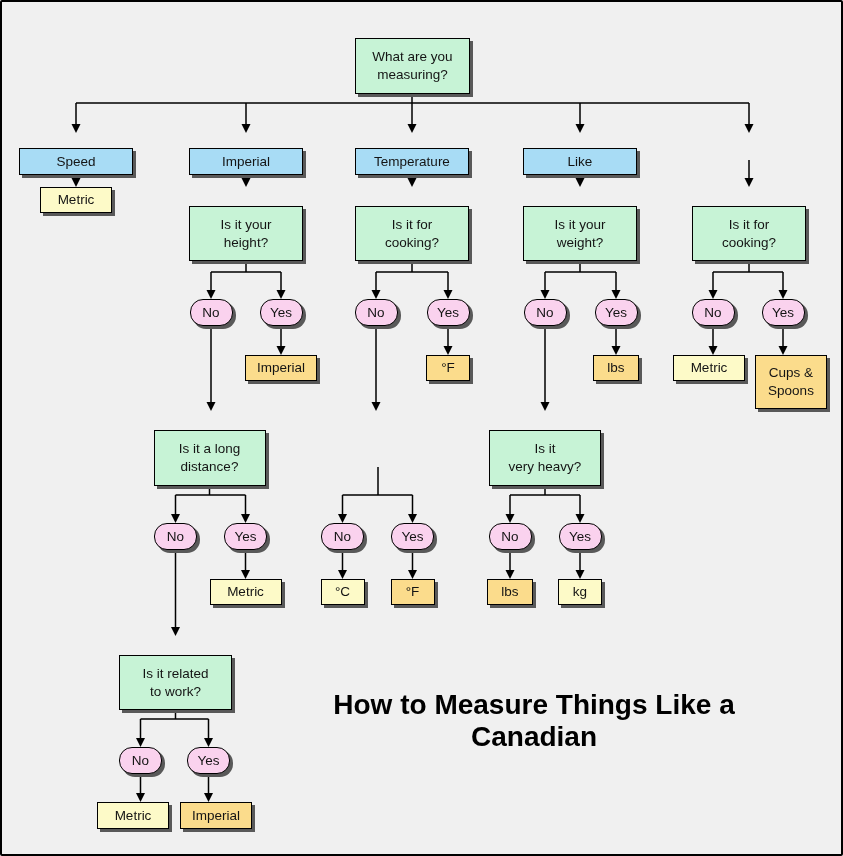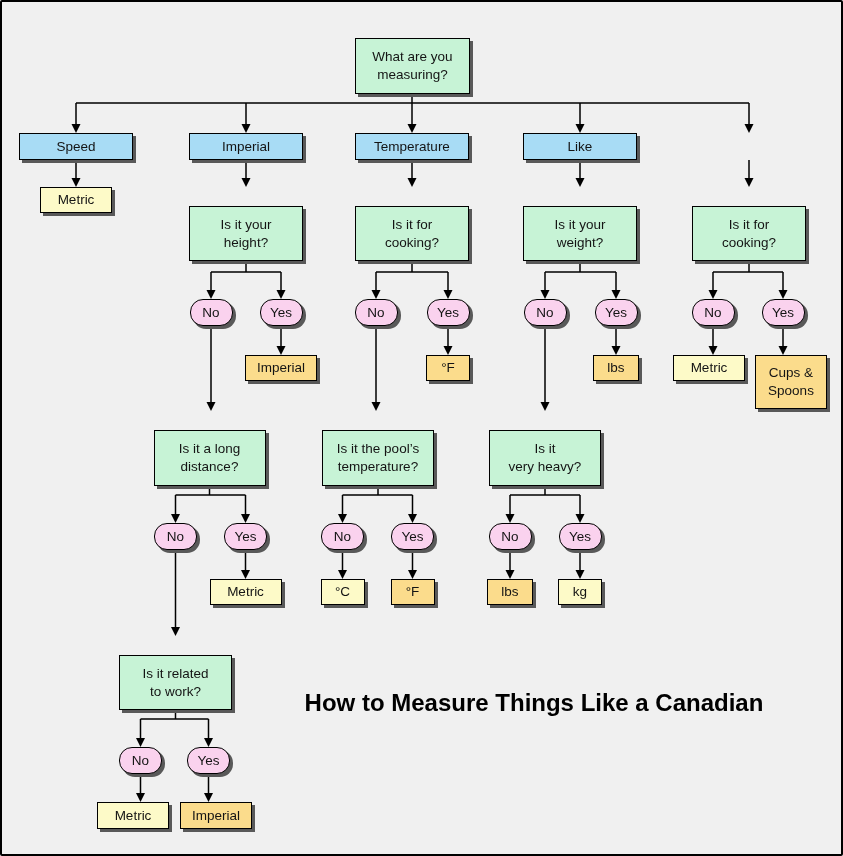--- a/index.html
+++ b/index.html
@@ -17,30 +17,30 @@
   .node{
     position:absolute;
     box-sizing:border-box;
     display:flex;align-items:center;justify-content:center;
     text-align:center;
     border:1px solid #000;
     box-shadow:3px 3px 0 var(--shadow,#595959);
     font-size:13.5px;line-height:1.3;color:#141414;
     white-space:pre-line;
   }
-  .cat{background:var(--category,#a8dcf5);}
+  .cat{background:var(--category,#a8dcf5);margin-top:15px;}
   .q{background:var(--question,#c7f3d6);margin-top:19px;}
   .ans{background:var(--decision,#fad2ee);border-radius:13px;}
   .metric{background:var(--metric,#fdfac8);}
   .imperial{background:var(--imperial,#fbdc8c);}
   .title{
     position:absolute;
     left:282px;top:687px;width:500px;
     text-align:center;
-    font-size:24px;font-weight:bold;color:#000;
+    font-size:28px;font-weight:bold;color:#000;
     font-family:"Liberation Sans",sans-serif;
   }
 </style>
 </head>
 <body>
 
 <div class="canvas">
 
   <svg id="wires" class="wires" viewBox="0 0 843 856">
       <line x1="410" y1="73" x2="410" y2="101" stroke="#000000" stroke-width="1.5"></line>
@@ -177,22 +177,20 @@
 
   <div class="node imperial" style="left:243px;top:353px;width:72px;height:26px">Imperial</div>
   <div class="node imperial" style="left:424px;top:353px;width:44px;height:26px">°F</div>
   <div class="node imperial" style="left:591px;top:353px;width:46px;height:26px">lbs</div>
   <div class="node metric" style="left:671px;top:353px;width:72px;height:26px">Metric</div>
   <div class="node imperial" style="left:753px;top:353px;width:72px;height:54px">Cups &amp;
 Spoons</div>
 
   <div class="node q" style="left:151.5px;top:409px;width:112px;height:56px">Is it a long
 distance?</div>
-  <div class="node q" style="left:320px;top:409px;width:112px;height:56px">Is it the pool’s
-temperature?</div>
   <div class="node q" style="left:487px;top:409px;width:112px;height:56px">Is it
 very heavy?</div>
 
   <div class="node ans" style="left:152px;top:521px;width:43px;height:27px">No</div>
   <div class="node ans" style="left:222px;top:521px;width:43px;height:27px">Yes</div>
   <div class="node ans" style="left:319px;top:521px;width:43px;height:27px">No</div>
   <div class="node ans" style="left:389px;top:521px;width:43px;height:27px">Yes</div>
   <div class="node ans" style="left:486.5px;top:521px;width:43px;height:27px">No</div>
   <div class="node ans" style="left:556.5px;top:521px;width:43px;height:27px">Yes</div>
 

